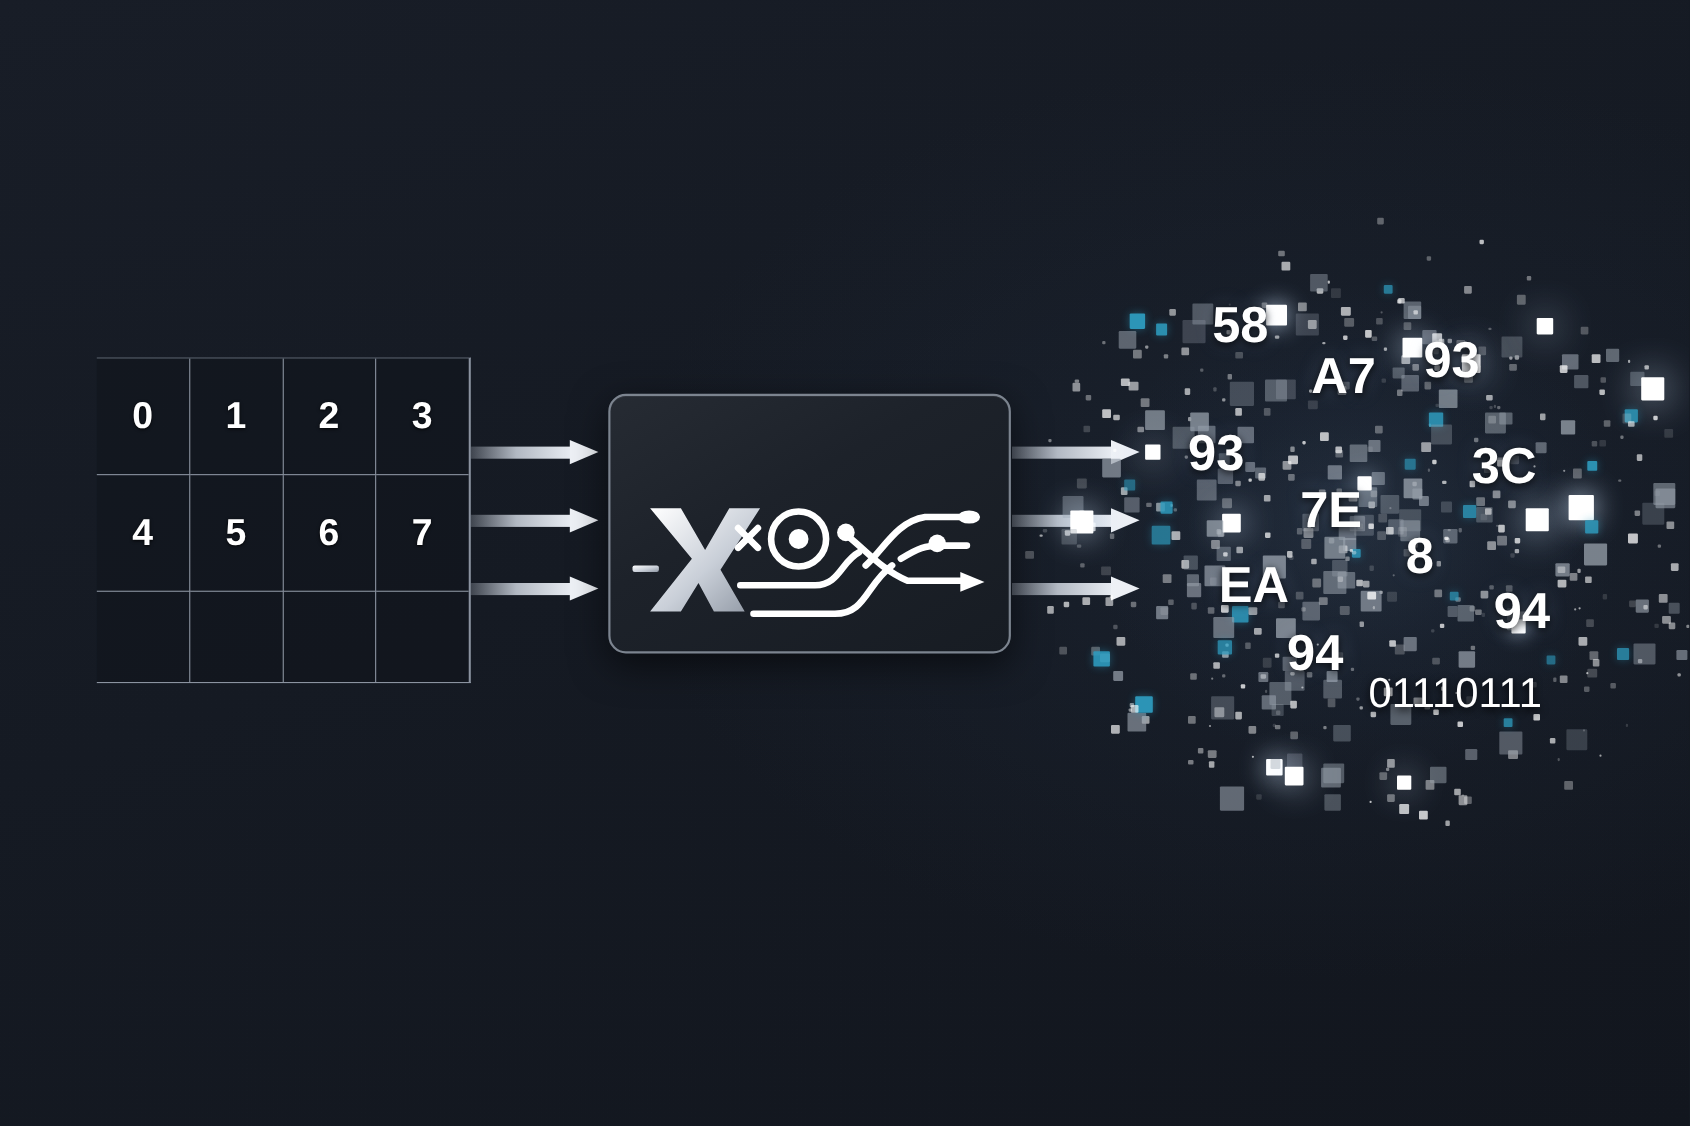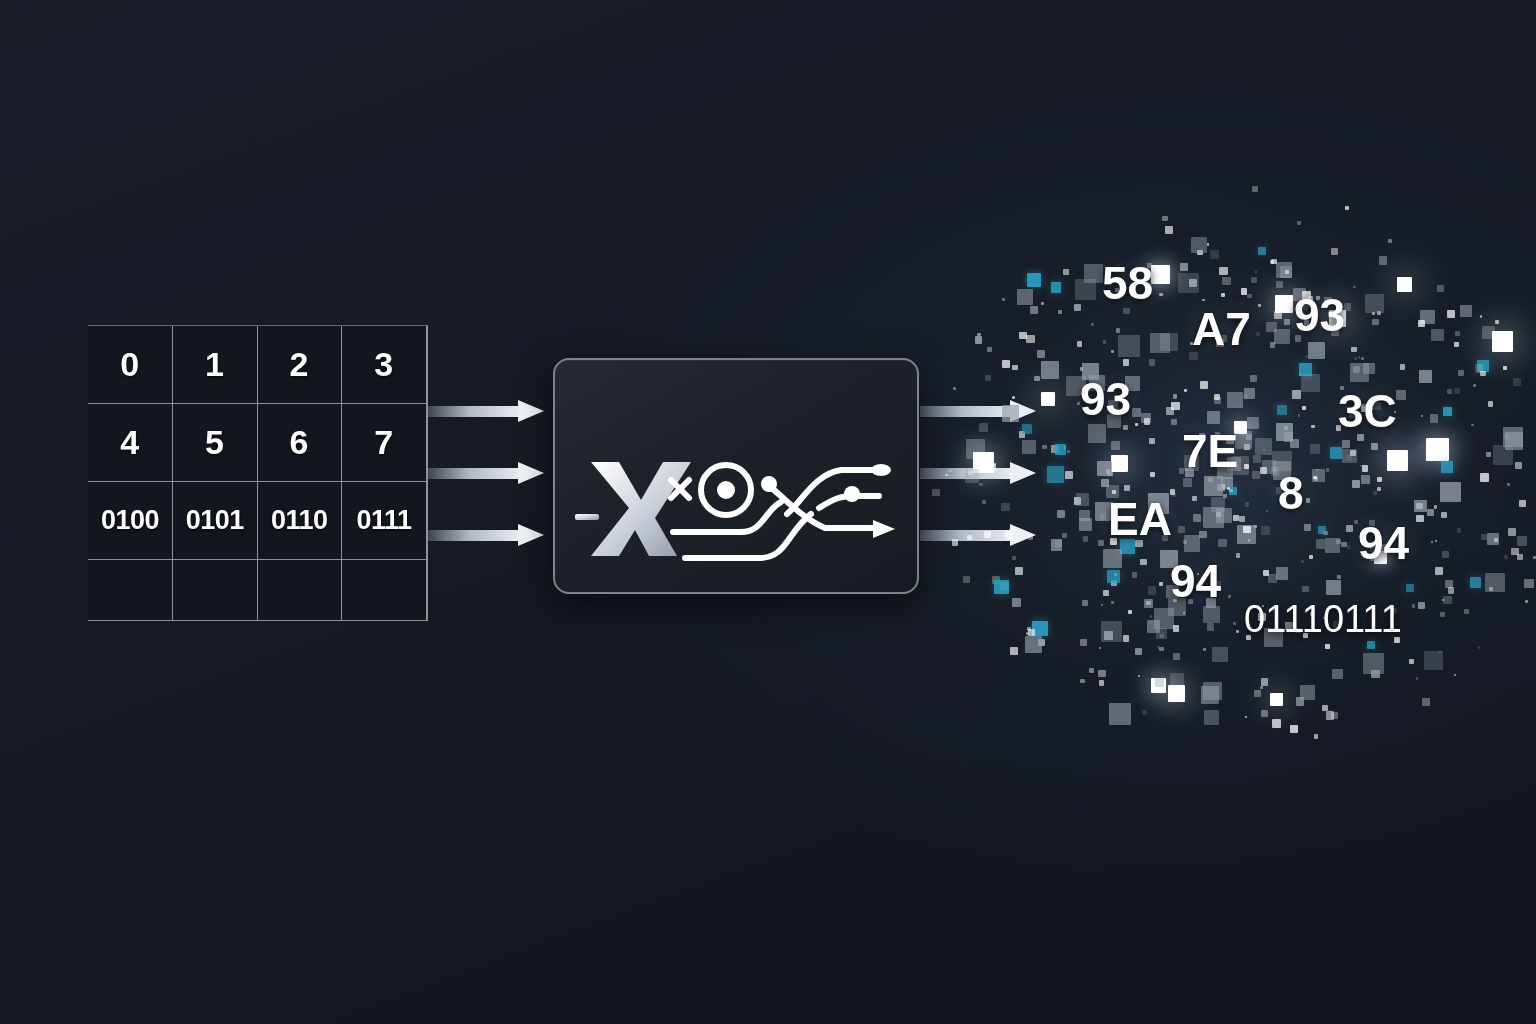--- a/index.html
+++ b/index.html
@@ -130,21 +130,21 @@
     left: 18px;
     top: 92px;
     width: 330px;
     height: 118px;
   }
 
   
   #output-field {
     position: absolute;
     left: 940px;
-    top: 188px;
+    top: 200px;
     width: 596px;
     height: 560px;
   }
   #glow-core {
     position: absolute;
     left: 60px; top: 60px;
     width: 470px; height: 440px;
     background: radial-gradient(ellipse at 50% 50%, rgba(120,160,200,0.10) 0%, rgba(60,90,130,0.05) 40%, rgba(0,0,0,0) 72%);
     pointer-events: none;
   }
@@ -184,26 +184,20 @@
             <td>0</td>
             <td>1</td>
             <td>2</td>
             <td>3</td>
           </tr>
           <tr class="row-dec">
             <td>4</td>
             <td>5</td>
             <td>6</td>
             <td>7</td>
-          </tr>
-          <tr class="row-bin">
-            <td>0100</td>
-            <td>0101</td>
-            <td>0110</td>
-            <td>0111</td>
           </tr>
           <tr class="row-empty">
             <td></td>
             <td></td>
             <td></td>
             <td></td>
           </tr>
         </tbody>
     </table>
   </div>

